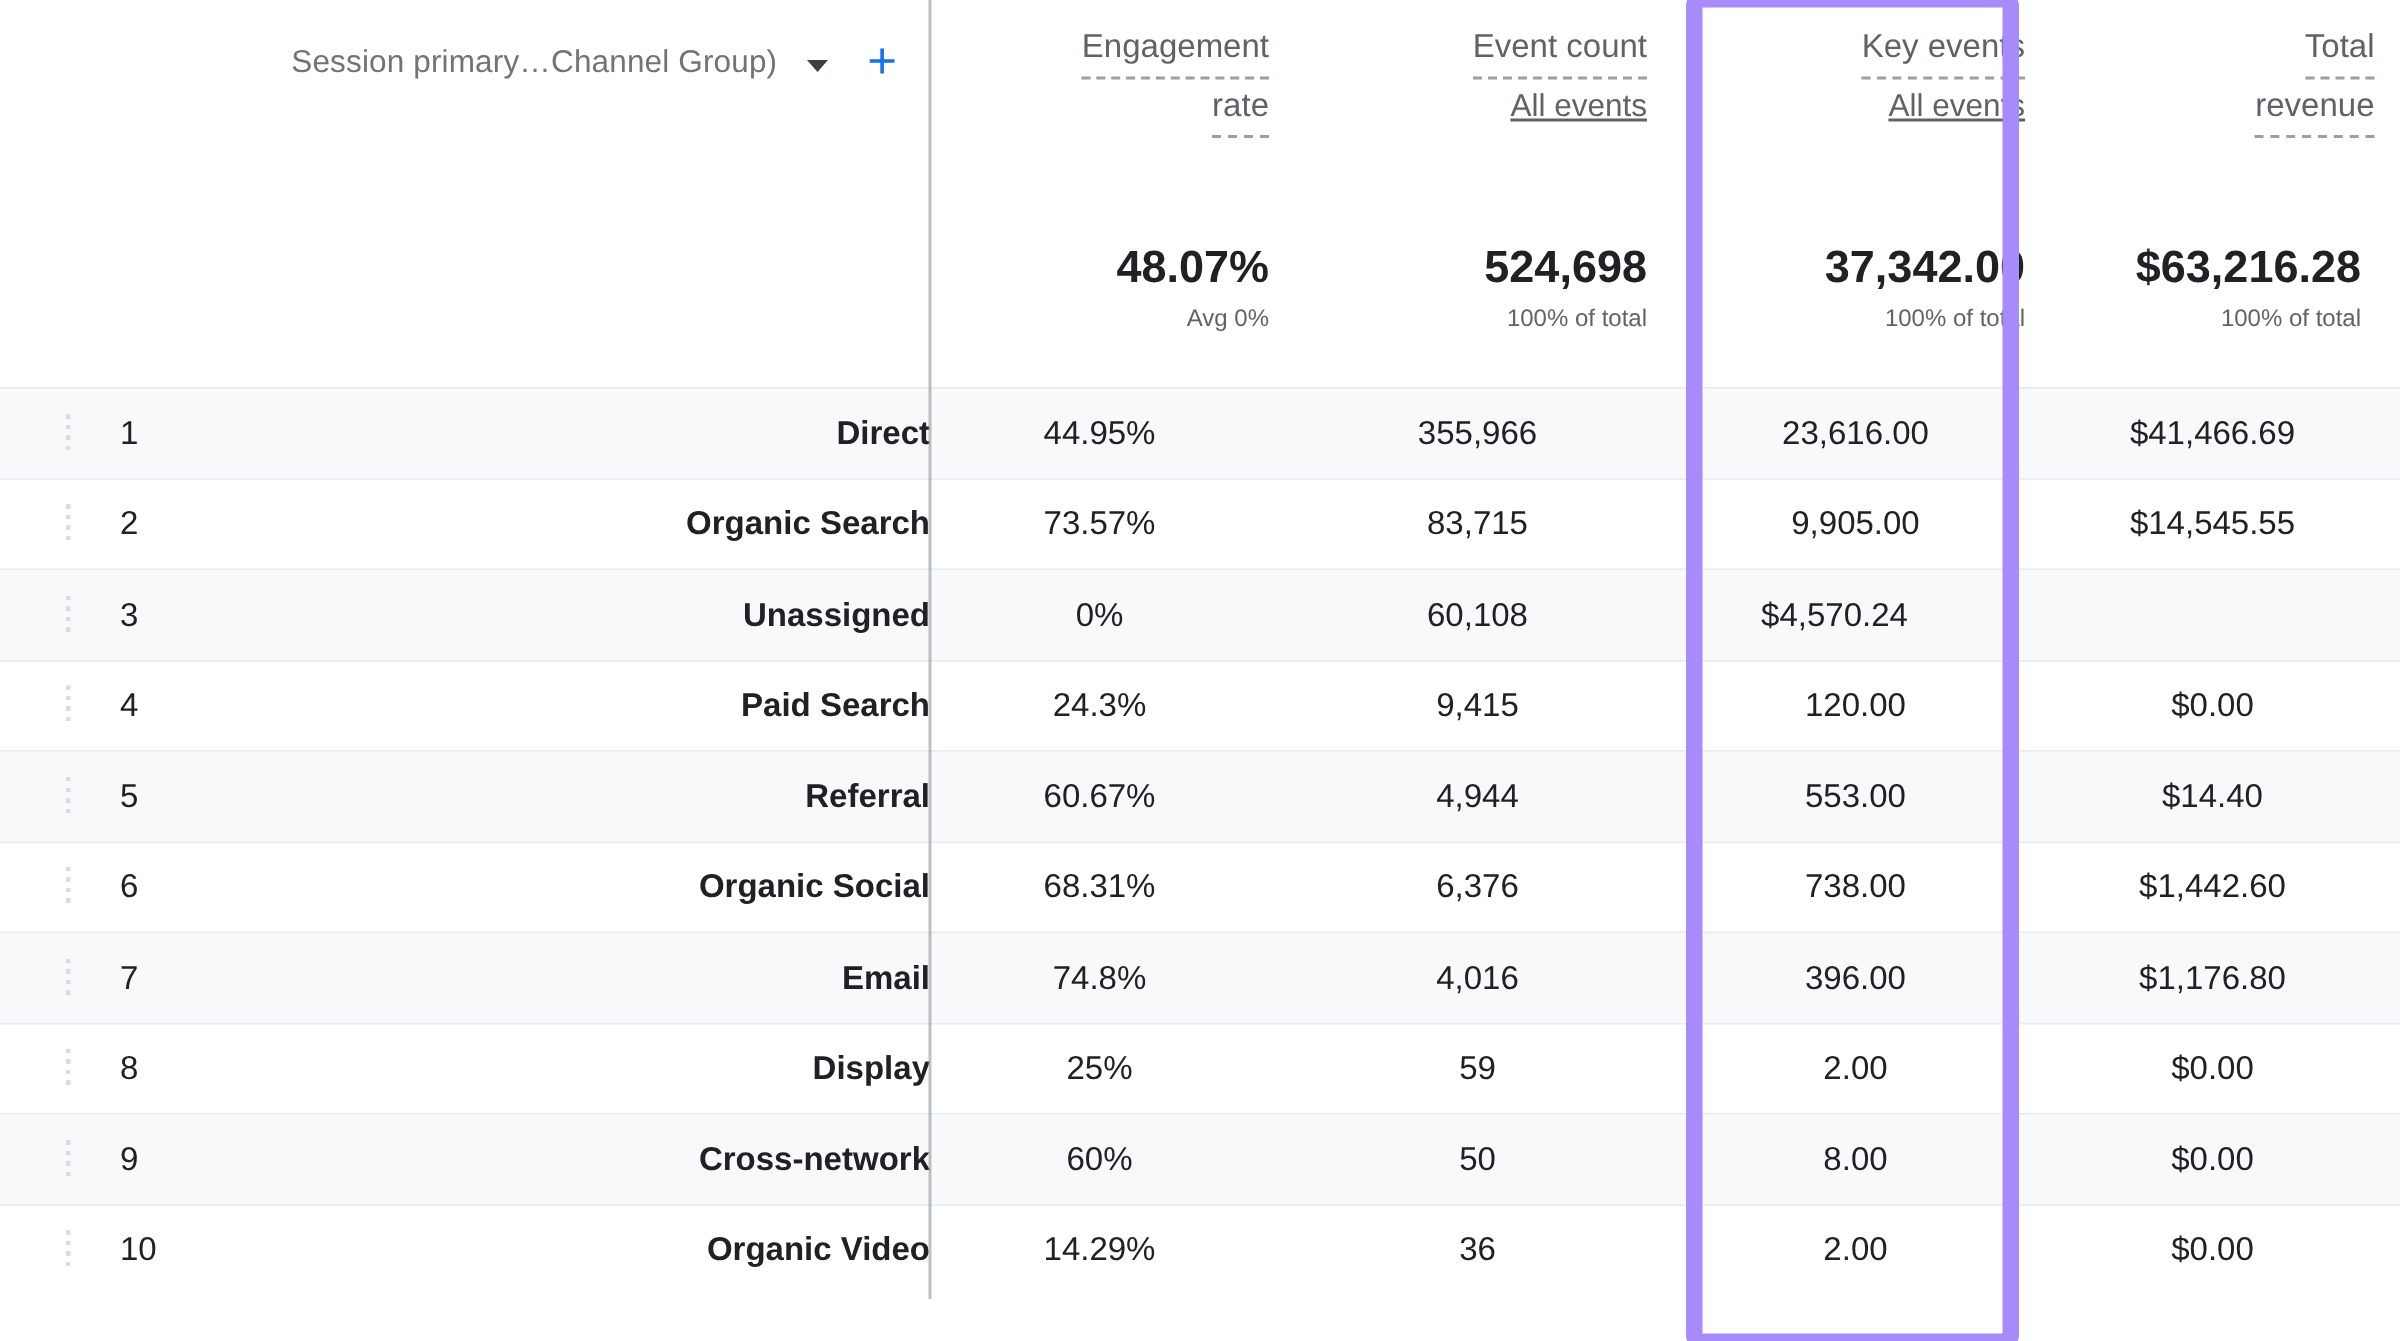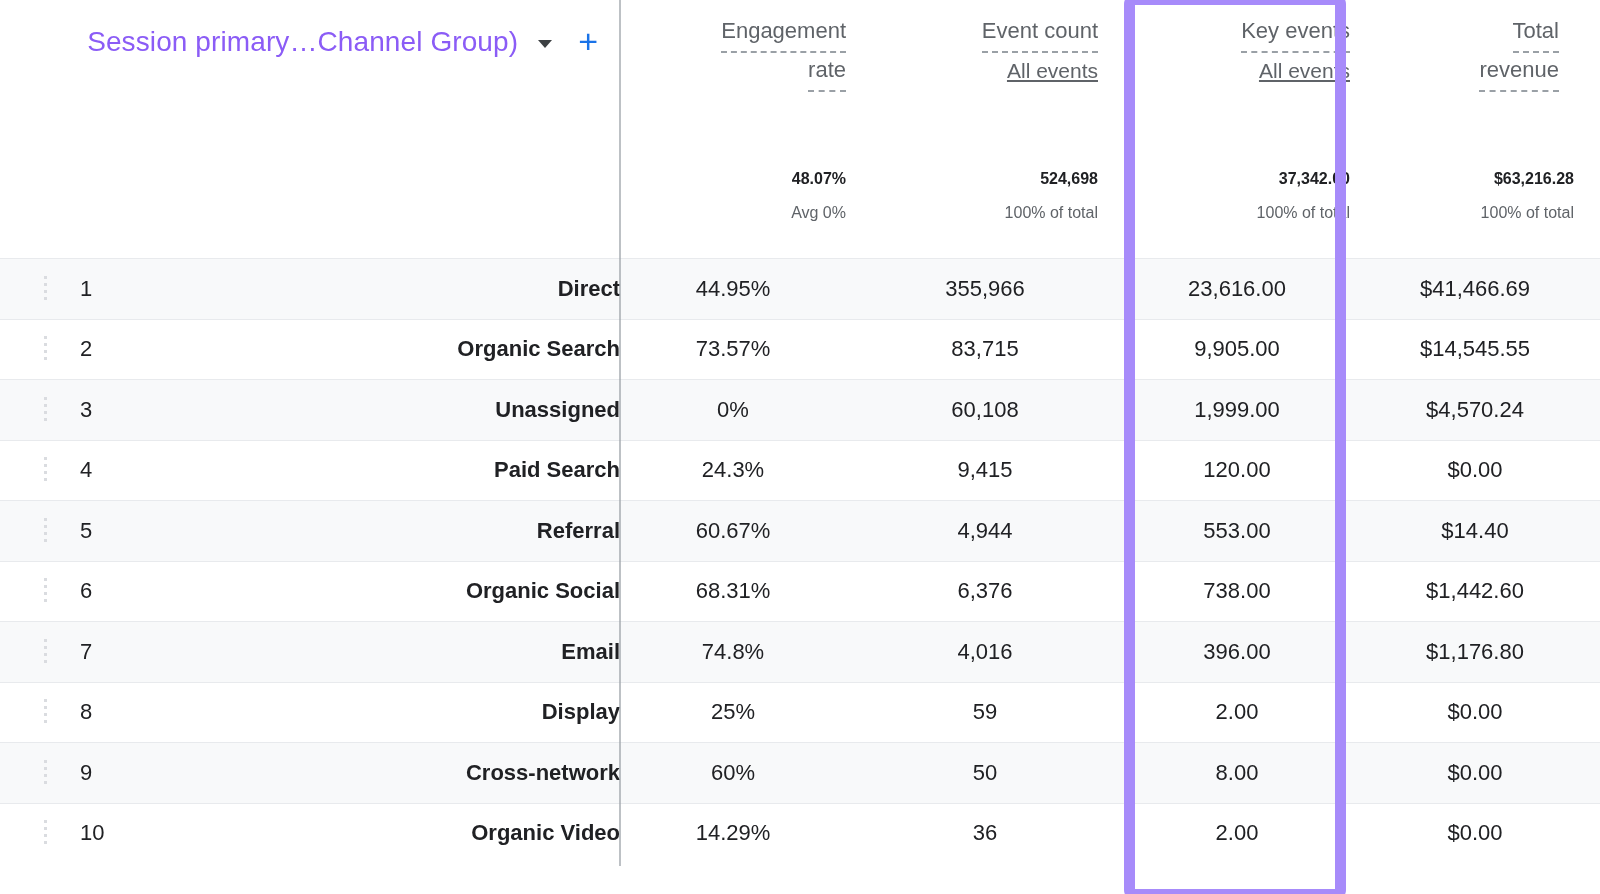--- a/index.html
+++ b/index.html
@@ -43,22 +43,22 @@
     width: 620px;
     flex: 0 0 620px;
     display: flex;
     align-items: center;
     justify-content: flex-end;
     padding-right: 22px;
     box-sizing: border-box;
     height: 56px;
   }
   .dim-head-label {
-    font-size: 28px;
-    color: #8b5cf6;
+    font-size: 21px;
+    color: #737373;
     letter-spacing: 0.1px;
     white-space: nowrap;
   }
   .caret {
     display: inline-block;
     width: 0;
     height: 0;
     border-left: 7px solid transparent;
     border-right: 7px solid transparent;
     border-top: 8px solid #3c4043;
@@ -76,21 +76,21 @@
   }
 
   
   .metric-head {
     flex: 0 0 252px;
     width: 252px;
     box-sizing: border-box;
     padding-right: 26px;
     text-align: right;
   }
-  .metric-head.rev { flex: 0 0 224px; width: 224px; padding-right: 41px;}
+  .metric-head.rev { flex: 0 0 224px; width: 224px; padding-right: 17px;}
   .metric-head .m-line {
     font-size: 22px;
     color: #5f6368;
     line-height: 34px;
     white-space: nowrap;
   }
   .metric-head .m-title {
     display: inline-block;
     border-bottom: 2px dashed #9aa0a6;
     padding-bottom: 3px;
@@ -118,21 +118,21 @@
   .totals-row .t-dim { flex: 0 0 620px; width: 620px; }
   .totals-cell {
     flex: 0 0 252px;
     width: 252px;
     box-sizing: border-box;
     padding-right: 26px;
     text-align: right;
   }
   .totals-cell.rev { flex: 0 0 224px; width: 224px; }
   .totals-value {
-    font-size: 16px;
+    font-size: 30px;
     font-weight: bold;
     color: #202124;
     line-height: 34px;
     white-space: nowrap;
   }
   .totals-sub {
     font-size: 16px;
     color: #5f6368;
     line-height: 34px;
     white-space: nowrap;
@@ -323,21 +323,20 @@
         <div class="c-metric rev">$14,545.55</div>
       </div>
       <div class="row alt">
         <div class="c-handle">
           <div class="dots"></div>
         </div>
         <div class="c-index">3</div>
         <div class="c-dim">Unassigned</div>
         <div class="c-metric">0%</div>
         <div class="c-metric">60,108</div>
-        <div class="c-metric">1,999.00</div>
         <div class="c-metric rev">$4,570.24</div>
       </div>
       <div class="row">
         <div class="c-handle">
           <div class="dots"></div>
         </div>
         <div class="c-index">4</div>
         <div class="c-dim">Paid Search</div>
         <div class="c-metric">24.3%</div>
         <div class="c-metric">9,415</div>

